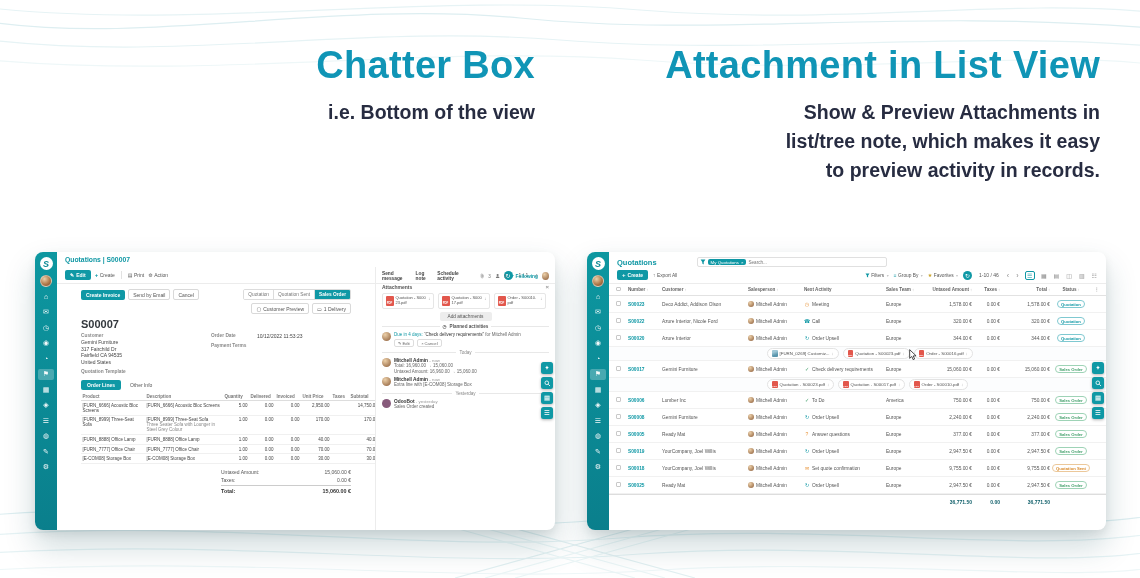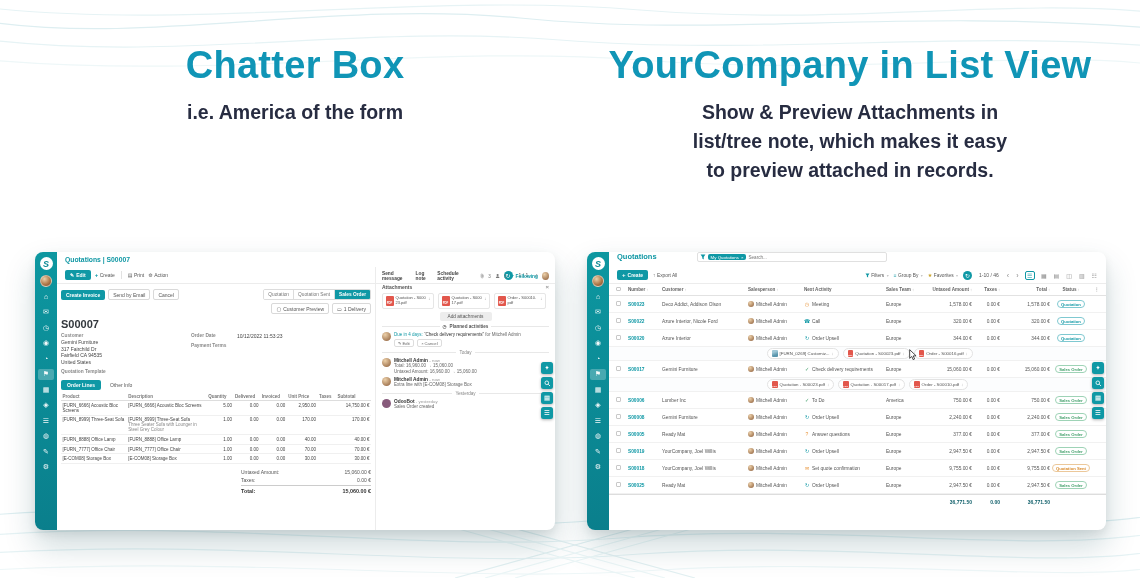--- a/index.html
+++ b/index.html
@@ -1,21 +1,21 @@
 <!DOCTYPE html>
 <html><head>
 <meta charset="utf-8">
 <style>
   *{box-sizing:border-box;margin:0;padding:0}
   html,body{width:1140px;height:578px}
   body{font-family:"Liberation Sans",sans-serif;background:#fff}
   .stage{position:relative;width:1140px;height:578px;background:#fff;overflow:hidden}
   .bg{position:absolute;inset:0;z-index:0}
   
-  .feature{position:absolute;z-index:2;text-align:center}
+  .feature{position:absolute;z-index:2;text-align:right}
   .f-left{left:55px;top:44px;width:480px}
   .f-right{left:600px;top:44px;width:500px}
   .feature h1{font-size:38px;color:#1095b6;font-weight:bold;letter-spacing:.3px}
   .feature .sub{margin-top:11px;font-size:19.5px;line-height:29px;color:#272c41;font-weight:600}
   
   .win{position:absolute;z-index:1;background:#fff;border-radius:8px;box-shadow:0 16px 32px rgba(8,68,80,.20),0 4px 10px rgba(0,0,0,.08)}
   #form-win{left:35px;top:252px;width:520px;height:278px}
   #list-win{left:587px;top:252px;width:519px;height:278px}
   .sb{position:absolute;left:0;top:0;bottom:0;width:22px;background:linear-gradient(180deg,#0d97a0,#0a7f8c);border-radius:8px 0 0 8px;display:flex;flex-direction:column;align-items:center;padding:5px 0 4px;gap:4.5px}
   .logo{width:13px;height:13px;background:#fff;border-radius:50%;color:#0b8a94;font-size:9px;font-weight:bold;font-style:italic;display:flex;align-items:center;justify-content:center}
@@ -29,21 +29,21 @@
   .btn-t{background:#0f98a5;color:#fff;border-radius:2px;padding:2px 5px;font-size:5px;font-weight:bold;display:inline-flex;align-items:center;gap:2px}
   .btn-g{border:1px solid #d9d9d9;background:#fff;color:#555;border-radius:2px;padding:1.5px 4px;font-size:5px;display:inline-flex;align-items:center;gap:2px}
   .lnk{display:inline-flex;align-items:center;gap:1.5px;color:#555;font-size:5px}
   .pl{color:#0f98a5;font-weight:bold;font-size:6px}
   .vsep{width:1px;height:8px;background:#e2e2e2;margin:0 2px}
   .sp{flex:1}
   .rfr{width:9px;height:9px;border-radius:50%;background:#0f98a5;color:#fff;font-size:6px;display:flex;align-items:center;justify-content:center}
   .pgr{font-size:5px;color:#555;margin:0 2px}
   .pgb{color:#888;font-size:7px;line-height:1;padding:0 1px}
   
-  .fa{position:absolute;left:0;top:32px;width:318px;bottom:0;padding:5px 4px;overflow:hidden}
+  .fa{position:absolute;left:0;top:32px;width:318px;bottom:0;padding:5px 24px;overflow:hidden}
   .r1{display:flex;align-items:center;gap:3px}
   .steps{display:flex;border:1px solid #dcdcdc;border-radius:2px;overflow:hidden;margin-left:auto}
   .stp{padding:2px 4px;font-size:4.8px;color:#777;background:#fff}
   .stp+.stp{border-left:1px solid #dcdcdc}
   .stp.on{background:#0f98a5;color:#fff;font-weight:bold}
   .r2{display:flex;justify-content:flex-end;gap:3px;margin-top:3px}
   .rname{font-size:11px;font-weight:bold;color:#32373c;margin:4px 0 3px}
   .cols{display:flex;gap:12px}
   .col1{width:118px}
   .col2{flex:1}
@@ -87,21 +87,21 @@
   .mav{width:9px;height:9px;border-radius:50%;flex:0 0 auto;background:radial-gradient(circle at 35% 30%,#ecd0a9,#8a5a36)}
   .mav.bot{background:#875a7b}
   .mhd{font-size:4.8px;color:#333;font-weight:bold}
   .mtime{color:#9a9a9a;font-weight:normal;font-size:4.4px}
   .mln{font-size:4.5px;color:#666;line-height:5.6px}
   .abtn{border:1px solid #ddd;border-radius:2px;font-size:4.2px;color:#666;padding:.5px 3px;display:inline-flex;gap:1px;align-items:center;margin:1.5px 2px 0 0}
   
   .fabs{position:absolute;right:2px;top:110px;display:flex;flex-direction:column;gap:3px;z-index:3}
   .fab{width:12px;height:12px;border-radius:2.5px;background:#0f98a5;color:#fff;display:flex;align-items:center;justify-content:center;font-size:6.5px;box-shadow:0 1px 3px rgba(0,0,0,.3)}
   
-  .ltb{height:15px;display:flex;align-items:flex-start;padding:0 8px;gap:6px}
+  .ltb{height:15px;display:flex;align-items:flex-end;padding:0 8px;gap:6px}
   .ltitle{color:#0f97a4;font-size:7.5px;font-weight:bold}
   .srch{margin-left:34px;width:190px;height:10px;border:1px solid #e0e0e0;border-radius:2px;display:flex;align-items:center;gap:2px;padding:0 2px;background:#fff}
   .facet{background:#0f98a5;color:#fff;border-radius:2px;font-size:4.4px;padding:.5px 3px;display:inline-flex;gap:2px;align-items:center;white-space:nowrap}
   .srch input{border:none;outline:none;font-size:4.6px;color:#888;flex:1;background:transparent;font-family:inherit}
   .lcb{height:17px;display:flex;align-items:center;gap:5px;padding:0 8px;border-bottom:1px solid #ececec;font-size:4.8px;color:#555}
   .ctl{display:inline-flex;align-items:center;gap:1.5px;color:#555}
   .crt{color:#c9a227;font-size:5px}
   .vico{font-size:6px;color:#8b8b8b;padding:0 1px}
   .vico.on{color:#0f98a5;border:1px solid #0f98a5;border-radius:2px;padding:0 1.5px}
   .lhead{display:flex;align-items:center;height:12px;padding:0 7px;border-bottom:1px solid #e2e2e2;font-size:4.6px;font-weight:bold;color:#666}
@@ -146,29 +146,29 @@
       <path d="M455,578 L695,512" stroke="#e2f0f2"></path>
         <path d="M455,512 L695,578" stroke="#e2f0f2"></path>
       <path d="M485,578 L695,520 M455,520 L665,578" stroke="#ebf6f7"></path>
       <path d="M515,578 L695,528 M455,528 L635,578" stroke="#ebf6f7"></path>
     </g>
   </svg>
 
   <section class="feature f-left">
     <h1>Chatter Box</h1>
     <div class="sub">
-      <div>i.e. America of the form</div>
+      <div>i.e. Bottom of the view</div>
     </div>
   </section>
   <section class="feature f-right">
-    <h1>YourCompany in List View</h1>
+    <h1>Attachment in List View</h1>
     <div class="sub">
       <div>Show &amp; Preview Attachments in</div>
       <div>list/tree note, which makes it easy</div>
-      <div>to preview attached in records.</div>
+      <div>to preview activity in records.</div>
     </div>
   </section>
 
   <div class="win" id="form-win">
     <aside class="sb">
       <span class="logo">S</span>
       <span class="avp"></span>
       <span class="sbi">⌂</span>
       <span class="sbi">✉</span>
       <span class="sbi">◷</span>

